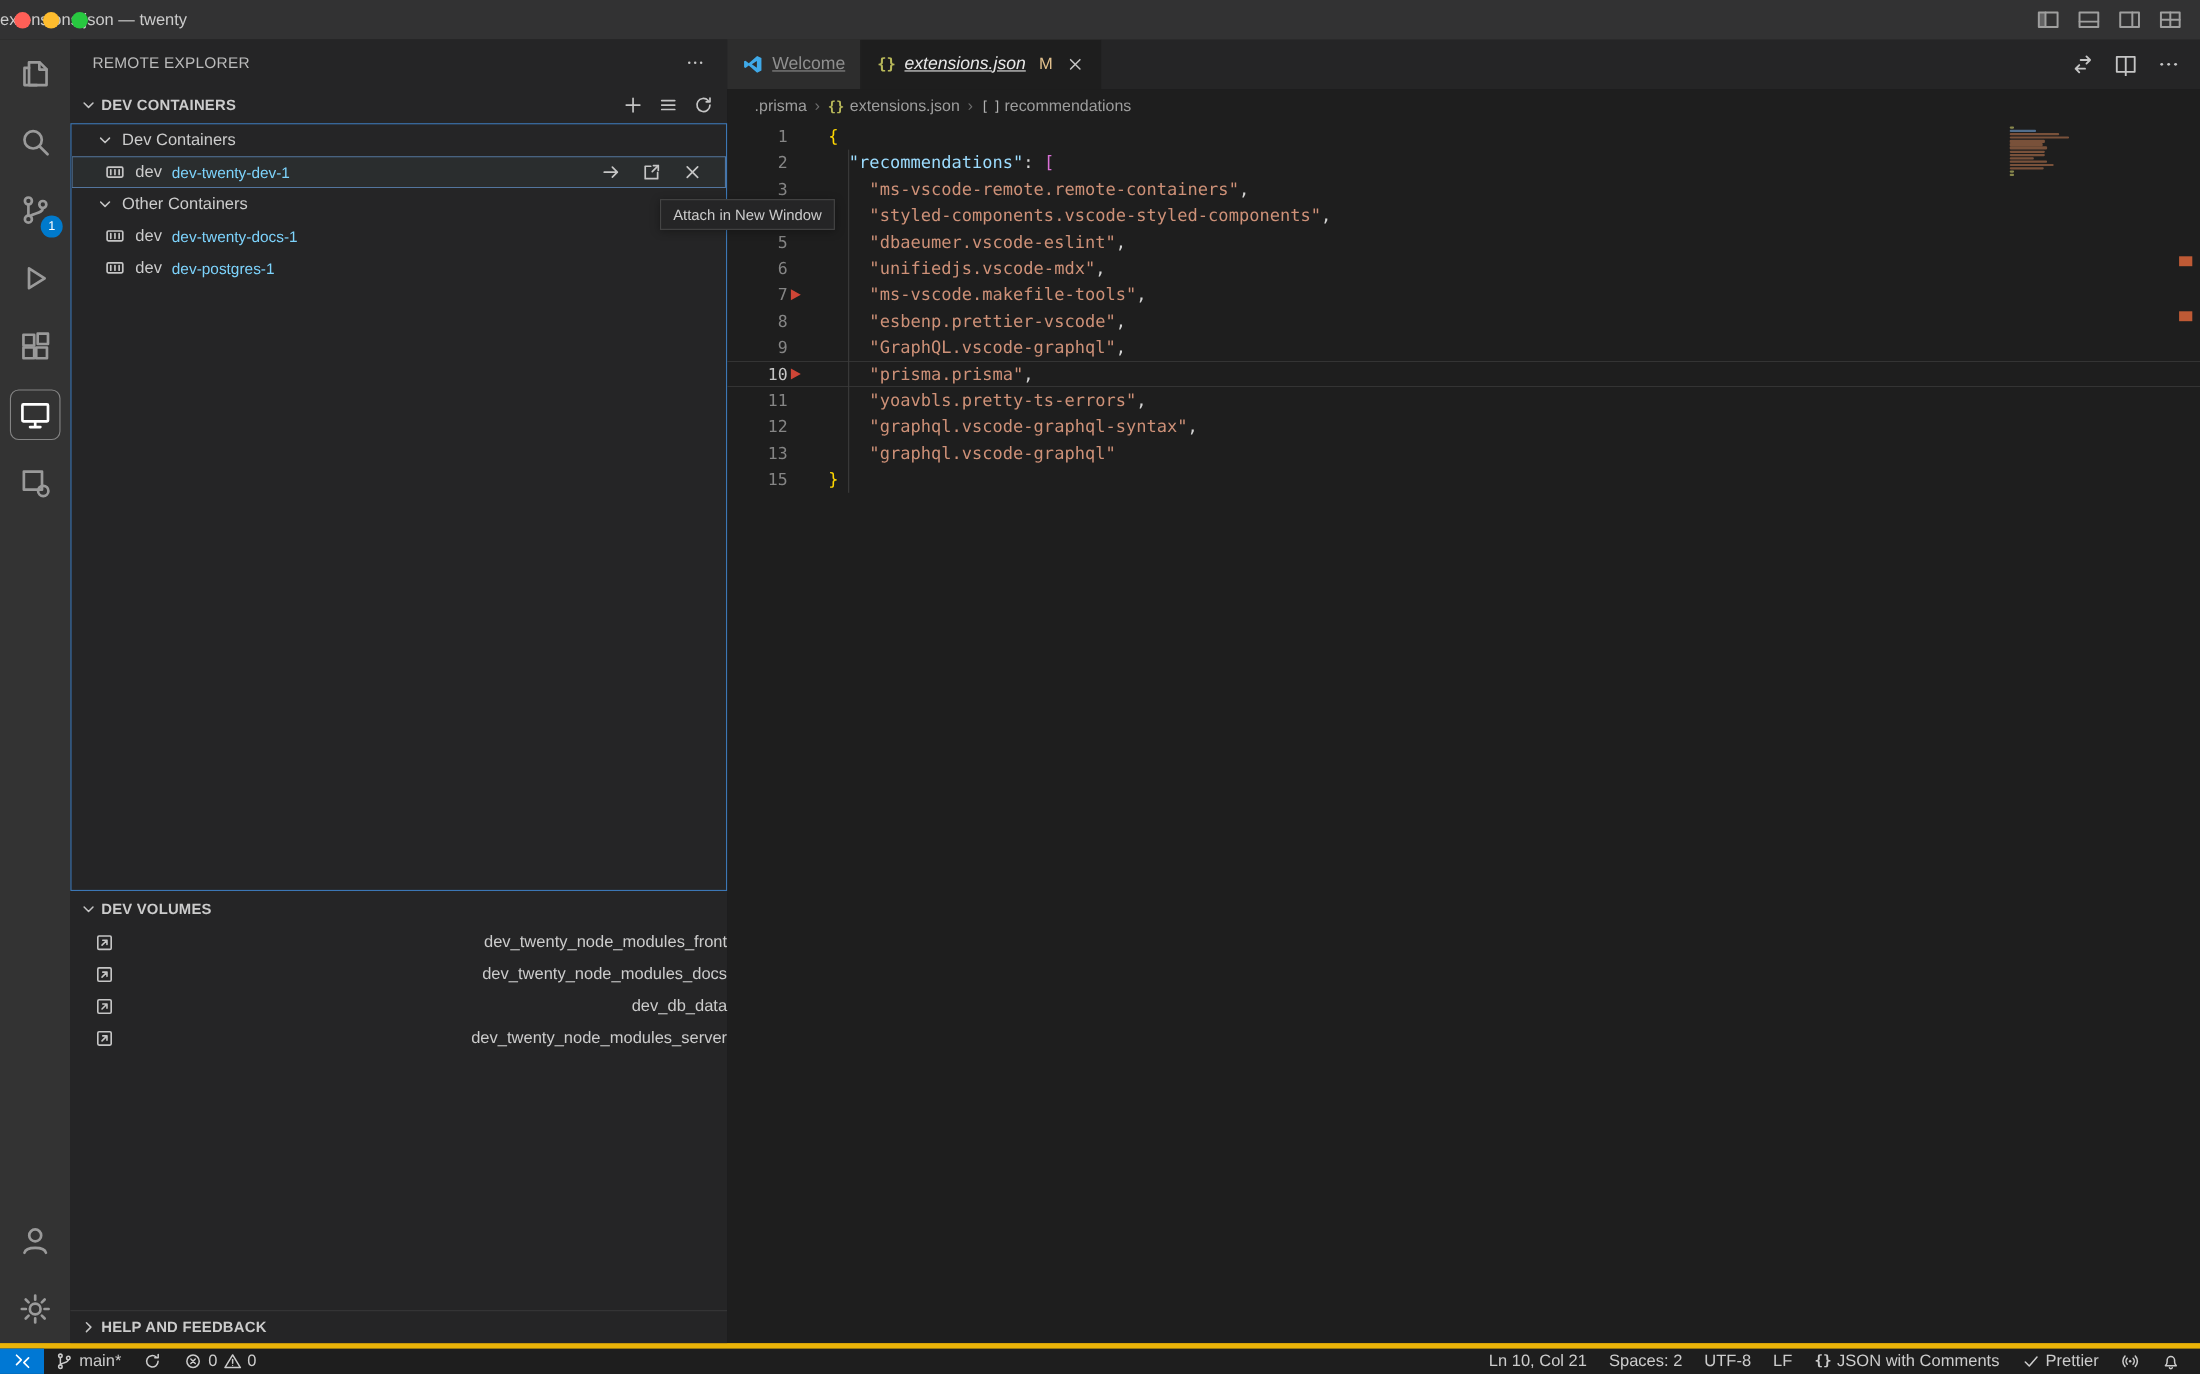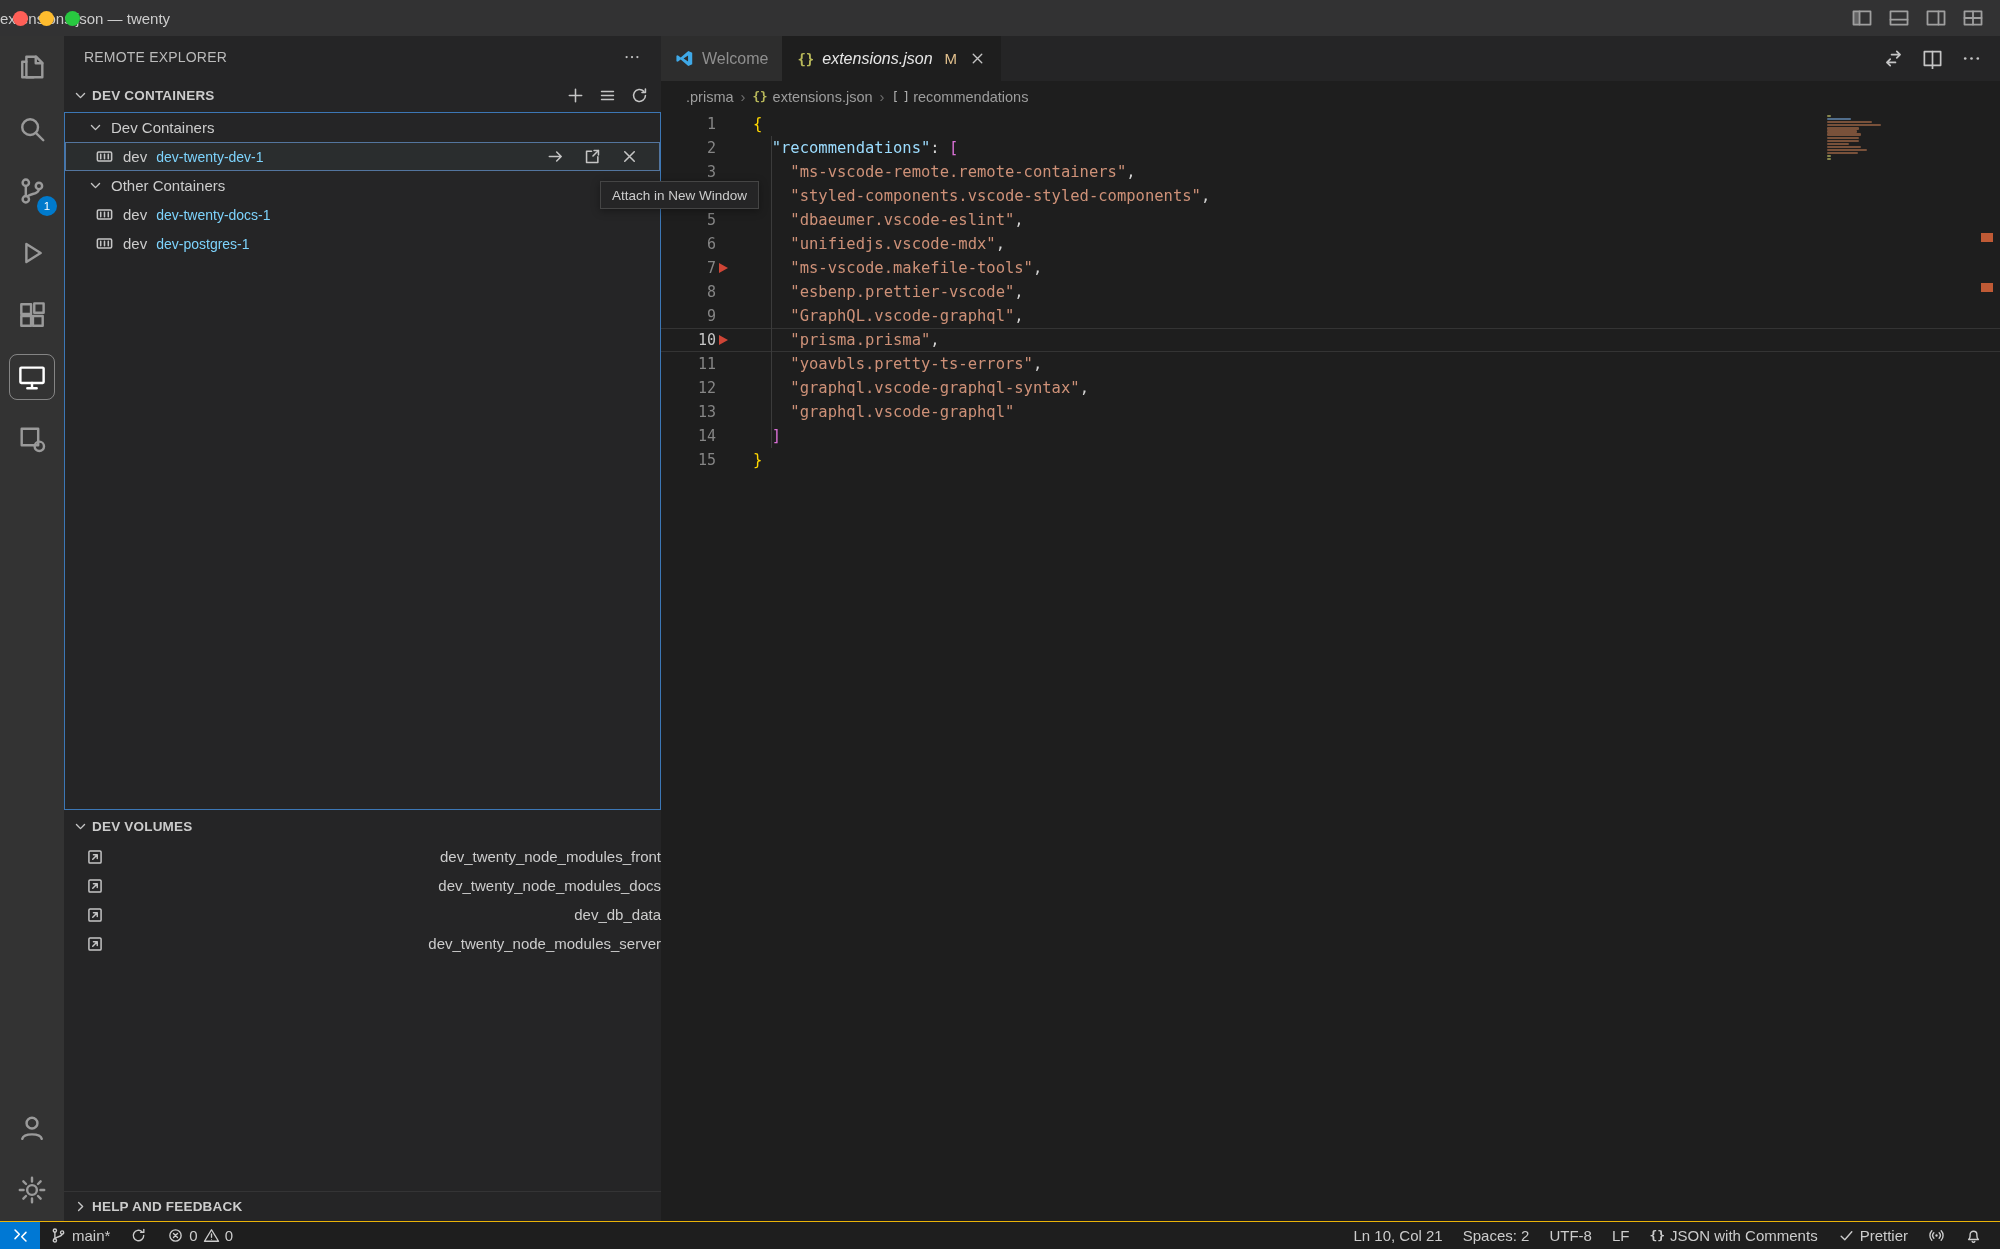--- a/index.html
+++ b/index.html
@@ -66,21 +66,21 @@
   
   .tooltip{position:absolute;left:600px;top:181px;height:28px;display:flex;align-items:center;padding:0 11px;background:#252526;border:1px solid #454545;color:#cccccc;font-size:13.5px;z-index:50;box-shadow:0 2px 8px rgba(0,0,0,.35);white-space:nowrap;}
 
   
   .editor{flex:1;display:flex;flex-direction:column;background:#1e1e1e;min-width:0;}
   .tabbar{height:45px;background:#252526;display:flex;align-items:stretch;flex:none;}
   .tabs{display:flex;}
   .tab{display:flex;align-items:center;padding:0 14px;background:#2d2d2d;border-right:1px solid #1e1e1e;color:#8f8f8f;cursor:pointer;}
   .tab.active{background:#1e1e1e;color:#e7e7e7;}
   .tab .icon{width:19px;height:19px;margin-right:8px;}
-  .tab-label{font-size:16px;}
+  .tab-label{font-size:16px;text-decoration:underline;}
   .tab-label.italic{font-style:italic;}
   .file-icon.braces{font-family:"DejaVu Sans Mono",monospace;font-size:14px;font-weight:bold;color:#b9b95a;margin-right:8px;}
   .mod{color:#e2c08d;font-size:15px;margin-left:12px;}
   .tab-close{margin-left:12px;color:#c5c5c5;display:inline-flex;}
   .tab-close .icon,.tab-close svg{width:17px;height:17px;}
   .editor-actions{margin-left:auto;display:flex;align-items:center;gap:18px;padding-right:18px;color:#c5c5c5;}
   .editor-actions .icon{width:21px;height:21px;}
 
   .breadcrumbs{height:31px;display:flex;align-items:center;padding-left:25px;background:#1e1e1e;color:#9d9d9d;font-size:14.5px;flex:none;}
   .bc-item{display:inline-flex;align-items:center;cursor:pointer;}
@@ -99,21 +99,21 @@
   .line-content{white-space:pre;}
   .tk-b1{color:#ffd700}.tk-b2{color:#da70d6}.tk-k{color:#9cdcfe}.tk-s{color:#ce9178}.tk-p{color:#d4d4d4}.tk-w{color:#d4d4d4}
   .indent-guide{position:absolute;left:110px;top:24px;height:312px;width:1px;background:#3b3b3b;}
   .minimap{position:absolute;top:3px;right:109px;width:64px;}
   .mm-line{height:2.2px;margin-bottom:0.9px;border-radius:1px;opacity:.85;}
   .ov-mark{position:absolute;right:7px;width:12px;height:9px;background:#bf5a35;}
   .ov-mark.m1{top:121px;}
   .ov-mark.m2{top:171px;}
 
   
-  .statusbar{height:28px;background:#1e1e1e;border-top:1px solid #eab308;display:flex;align-items:stretch;color:#cccccc;font-size:15px;flex:none;}
+  .statusbar{height:28px;background:#1e1e1e;border-top:5px solid #eab308;display:flex;align-items:stretch;color:#cccccc;font-size:15px;flex:none;}
   .remote-corner{width:40px;background:#0078d4;color:#ffffff;display:flex;align-items:center;justify-content:center;cursor:pointer;flex:none;}
   .remote-corner .icon{width:19px;height:19px;}
   .status-left,.status-right{display:flex;align-items:stretch;}
   .status-right{margin-left:auto;padding-right:8px;}
   .sb-item{display:flex;align-items:center;gap:5px;padding:0 10px;cursor:pointer;white-space:nowrap;}
   .sb-item .icon{width:17px;height:17px;}
   .sb-label{font-size:15px;}
   .sb-braces{font-family:"DejaVu Sans Mono",monospace;font-size:13px;font-weight:bold;color:#cccccc;}
 </style>
 </head>
@@ -567,26 +567,20 @@
               <div class="gutter">
                 <span class="line-number">12</span>
               </div>
               <div class="line-content"><span class="tk-w">    </span><span class="tk-s">"graphql.vscode-graphql-syntax"</span><span class="tk-p">,</span></div>
             </div>
             <div class="code-line">
               <div class="gutter">
                 <span class="line-number">13</span>
               </div>
               <div class="line-content"><span class="tk-w">    </span><span class="tk-s">"graphql.vscode-graphql"</span></div>
-            </div>
-            <div class="code-line">
-              <div class="gutter">
-                <span class="line-number">14</span>
-              </div>
-              <div class="line-content"><span class="tk-w">  </span><span class="tk-b2">]</span></div>
             </div>
             <div class="code-line">
               <div class="gutter">
                 <span class="line-number">15</span>
               </div>
               <div class="line-content"><span class="tk-b1">}</span></div>
             </div>
           </div>
         <div class="indent-guide"></div>
         <div class="minimap">

